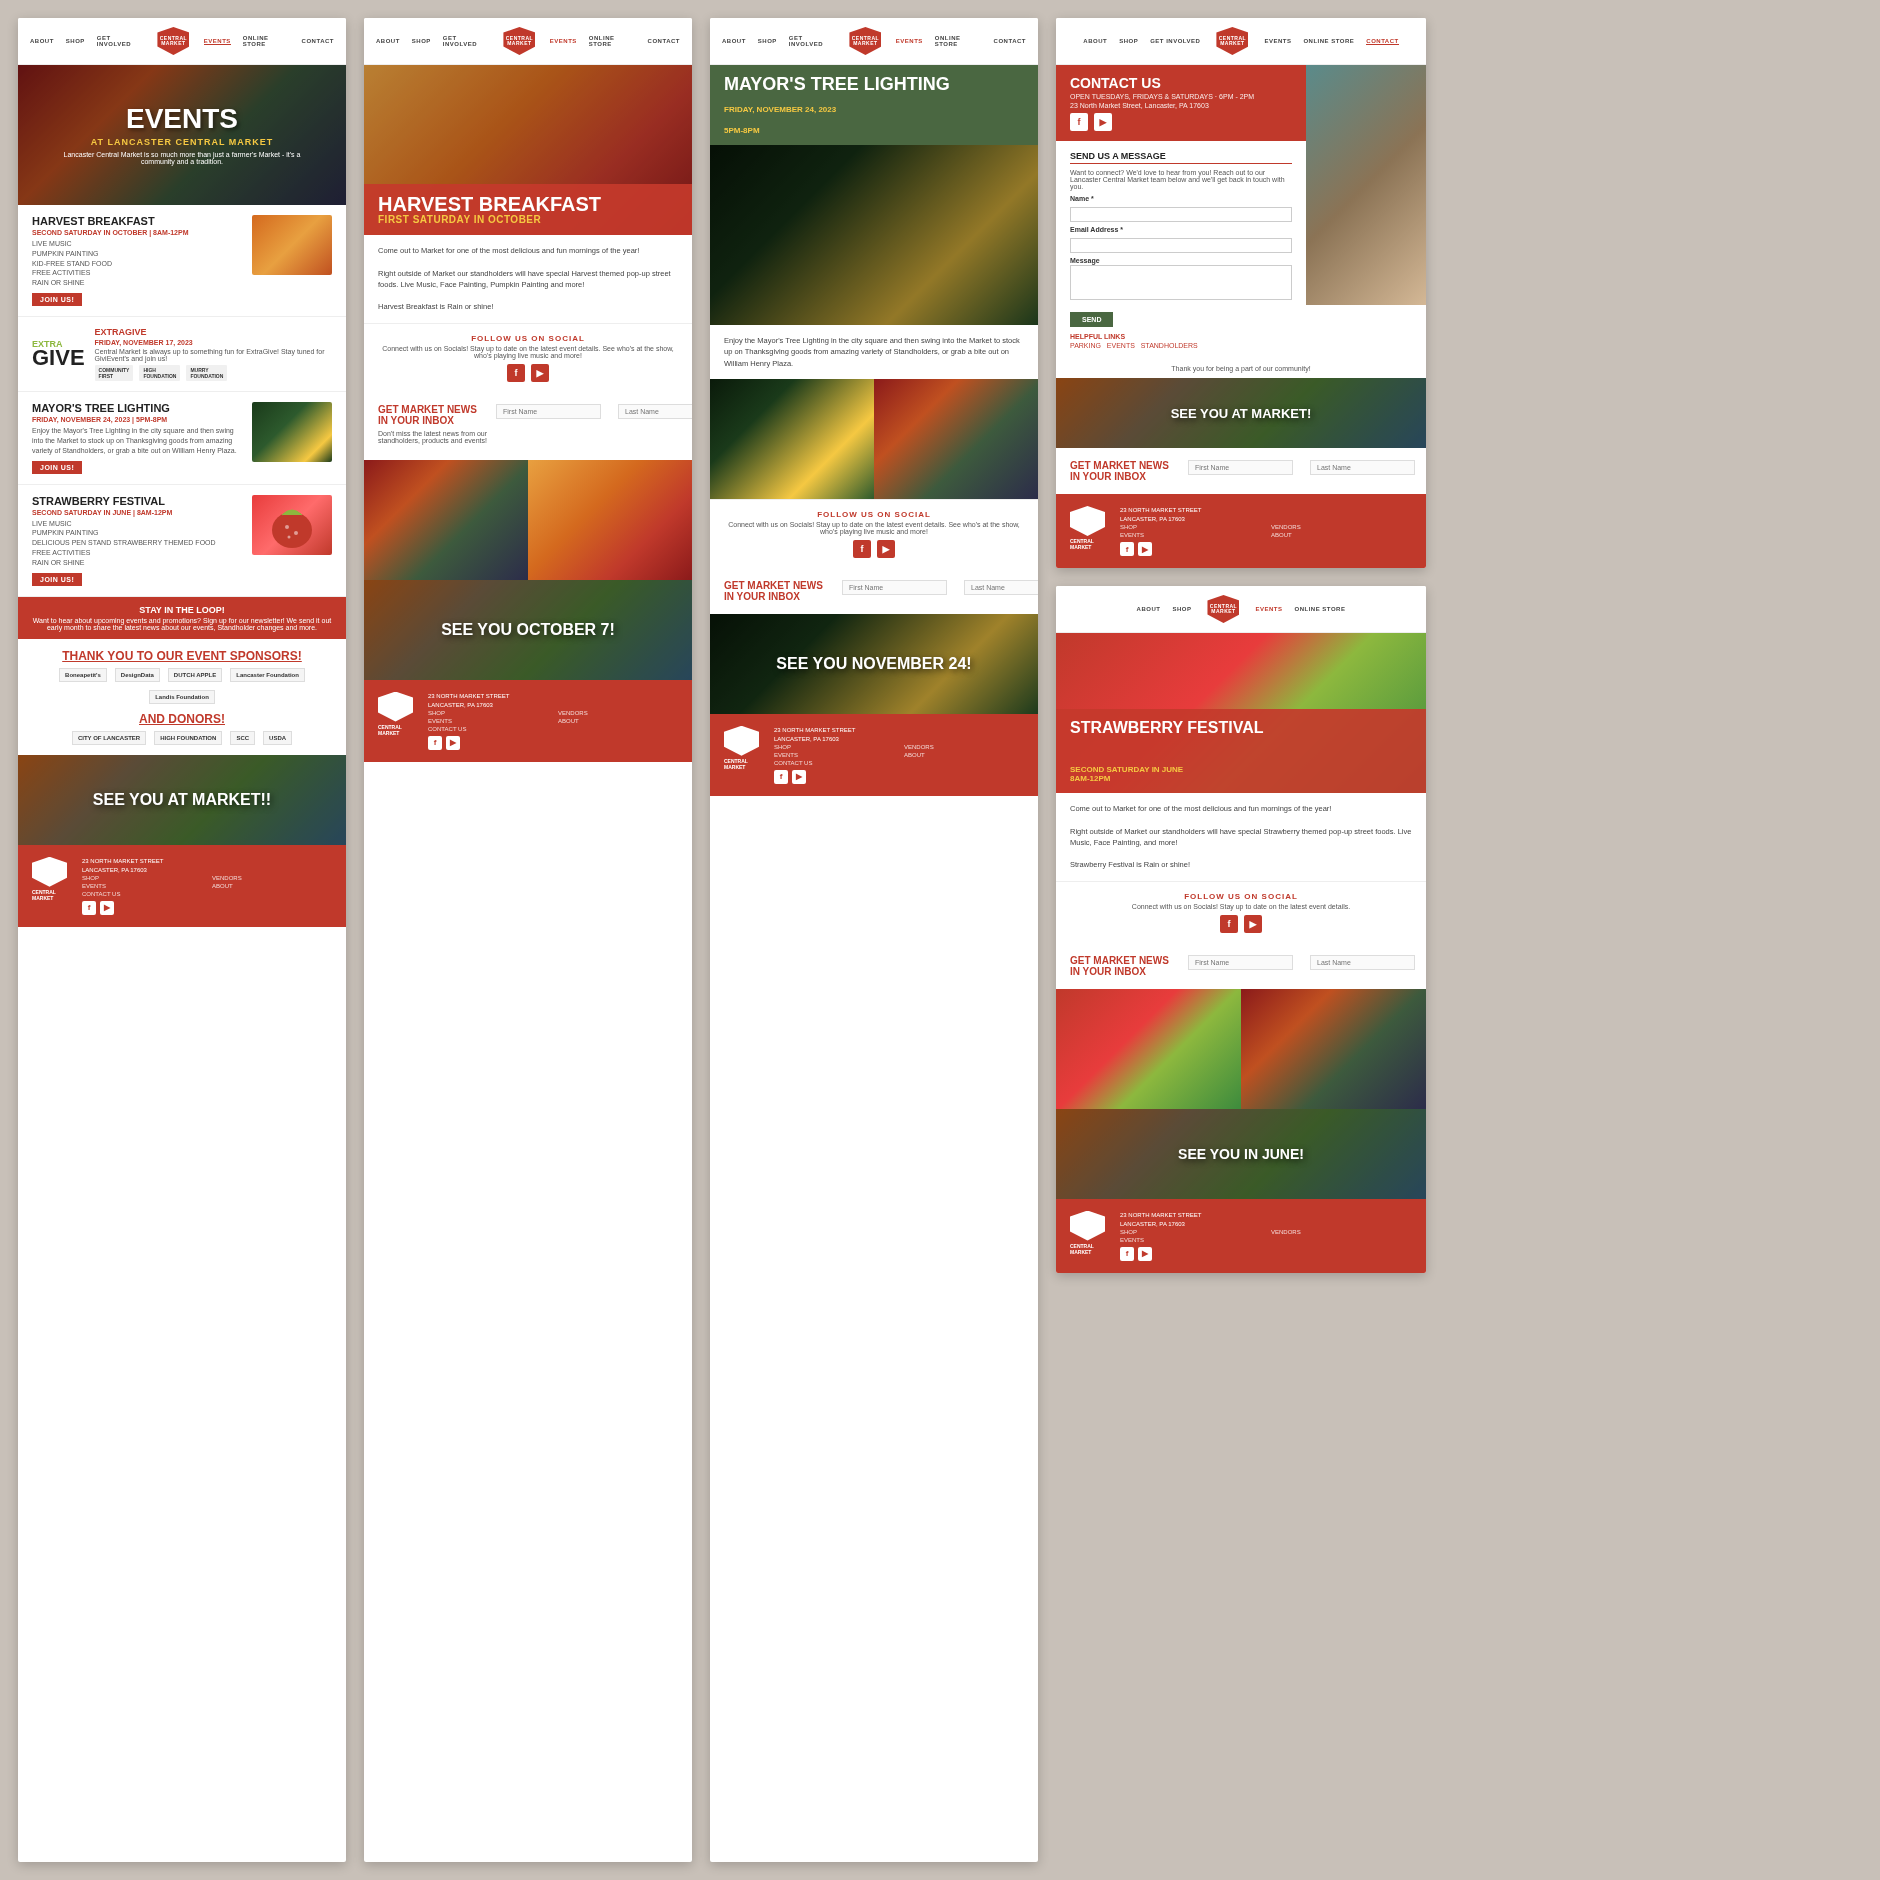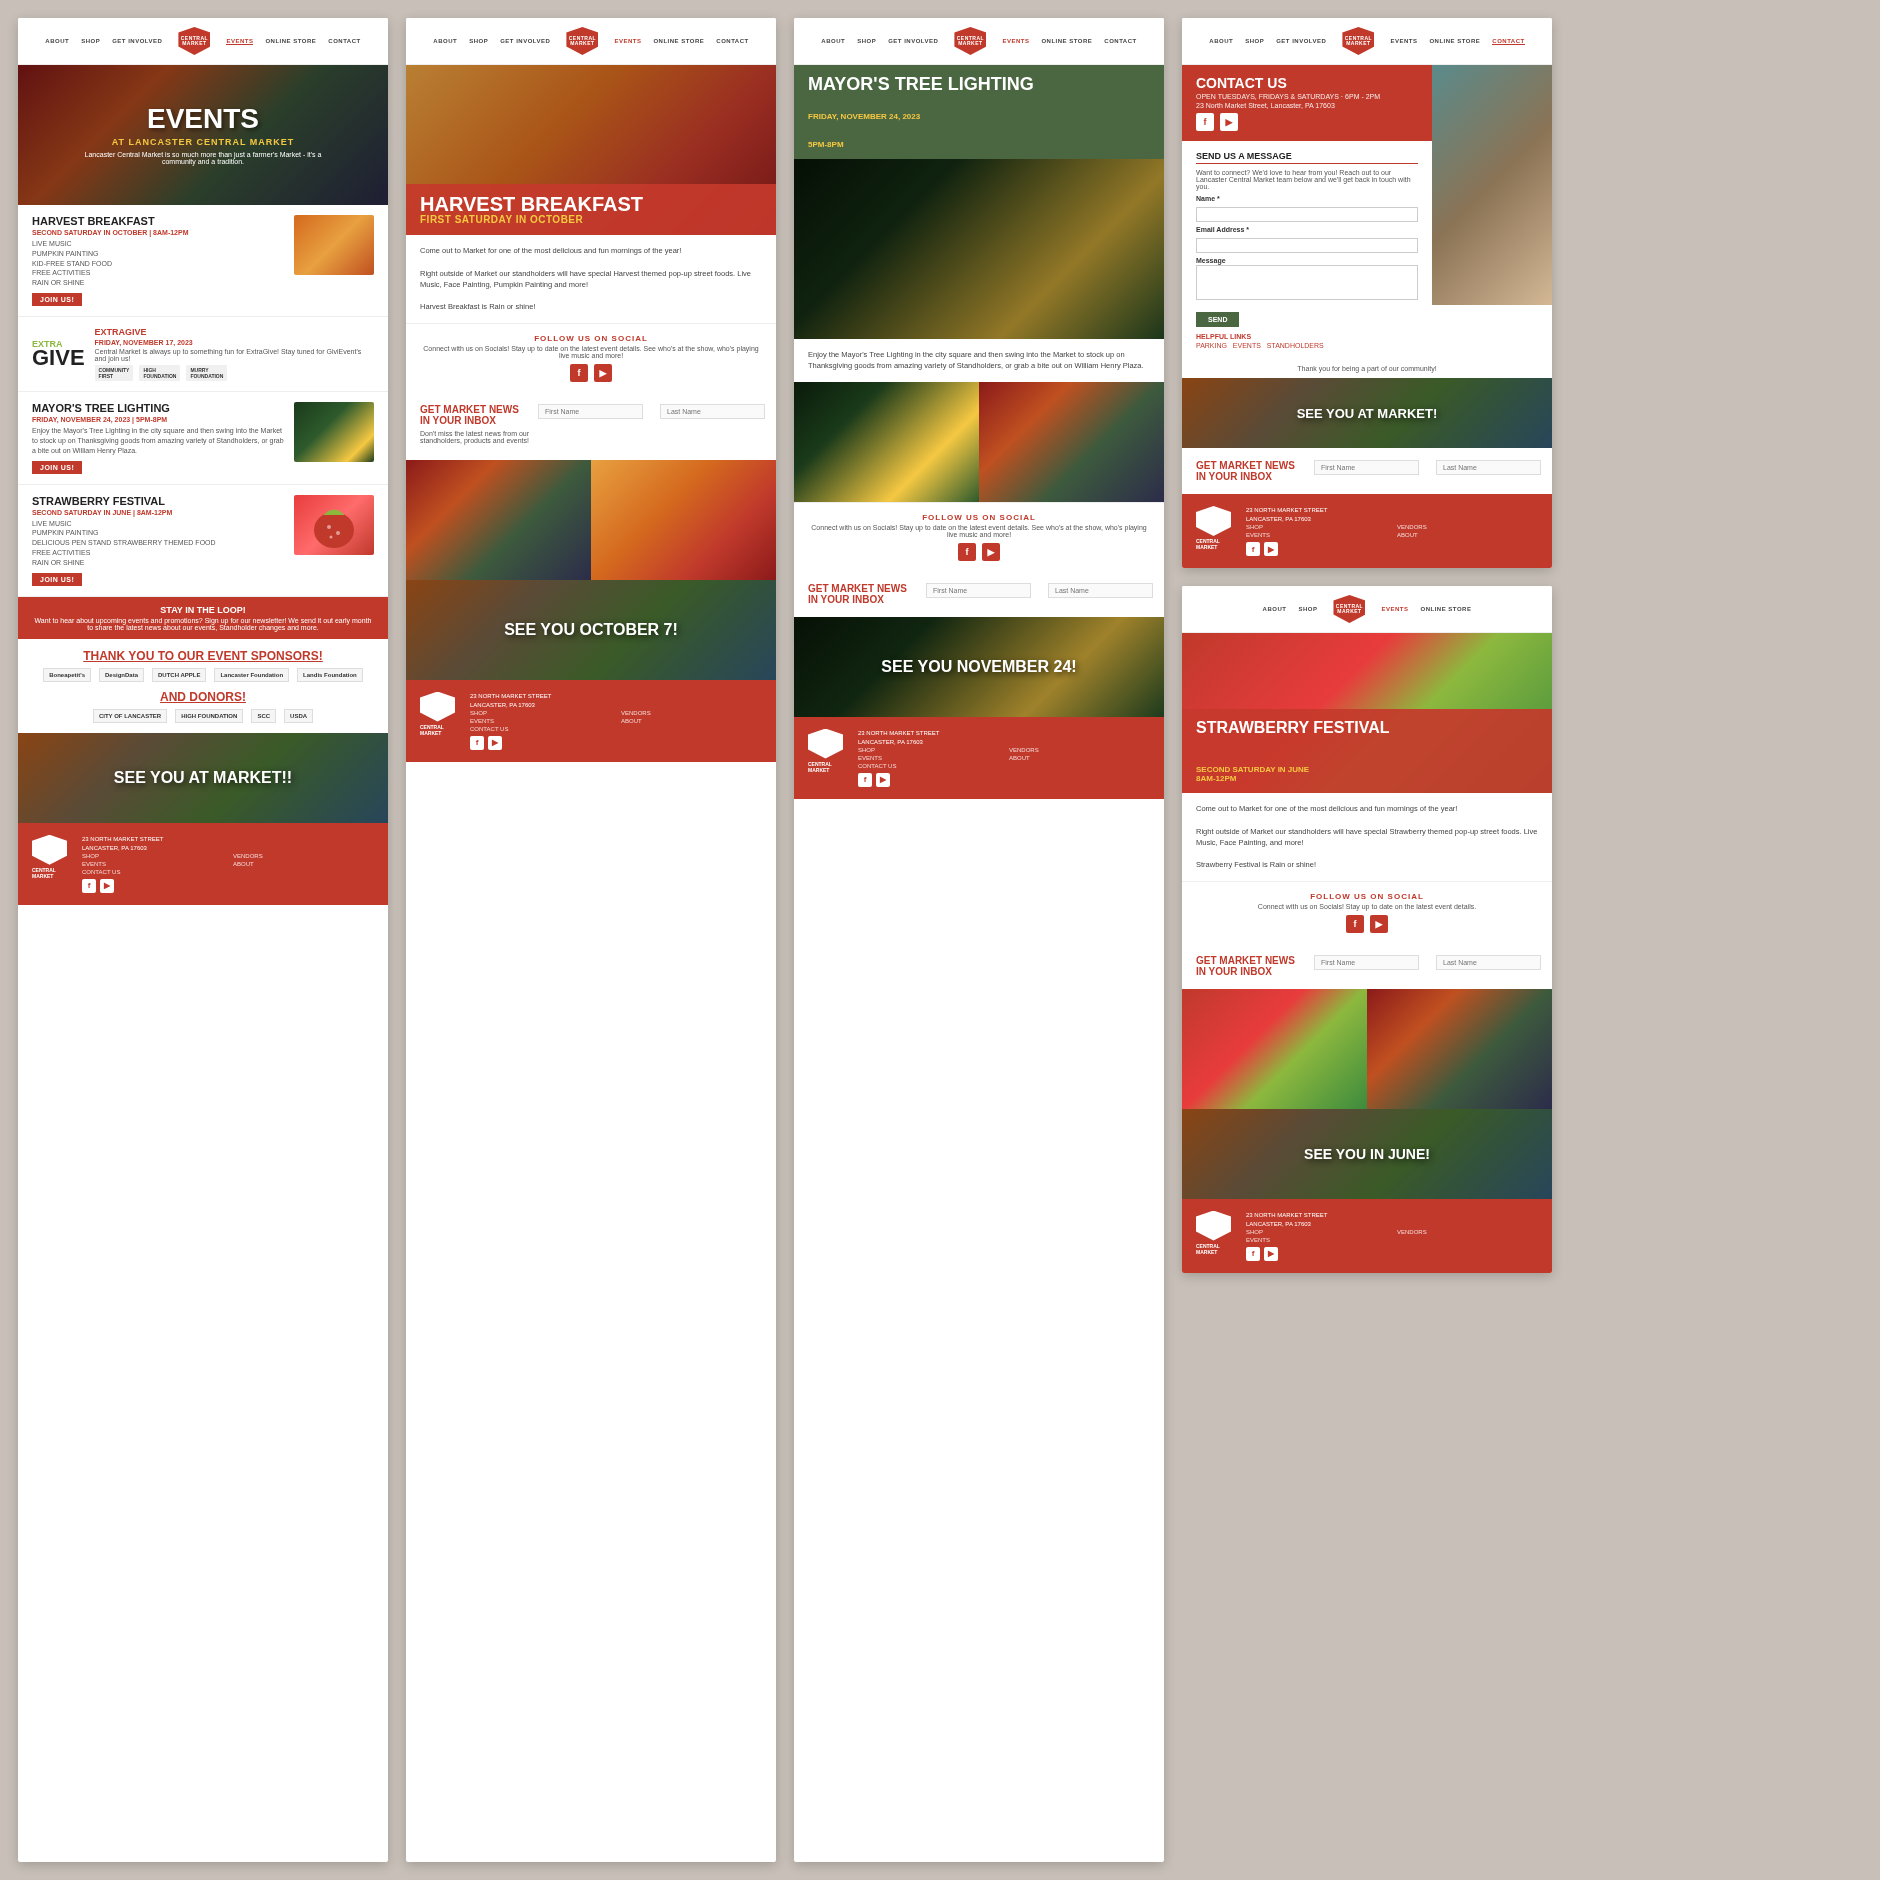--- a/index.html
+++ b/index.html
@@ -406,21 +406,21 @@
       position: relative;
       display: flex;
       flex-wrap: wrap;
       gap: 18px;
       padding: 18px;
       background: #c8c0b8;
       min-height: 1880px;
     }
 
     .page-col {
-      width: 370px;
+      width: 328px;
       background: #fff;
       box-shadow: 0 3px 12px rgba(0,0,0,0.2);
       border-radius: 2px;
       overflow: hidden;
       flex-shrink: 0;
     }
 
     
     .mayors-hero {
       height: 180px;
@@ -441,21 +441,21 @@
       font-weight: 900;
       color: #fff;
       text-transform: uppercase;
       line-height: 1.0;
     }
     .mayors-date {
       font-size: 8px;
       color: #f5c842;
       font-weight: 700;
       text-transform: uppercase;
-      margin-top: 19px;
+      margin-top: 12px;
     }
     .mayors-body {
       padding: 10px 14px;
       font-size: 7.5px;
       color: #444;
       line-height: 1.5;
     }
 
     
     .contact-header {

